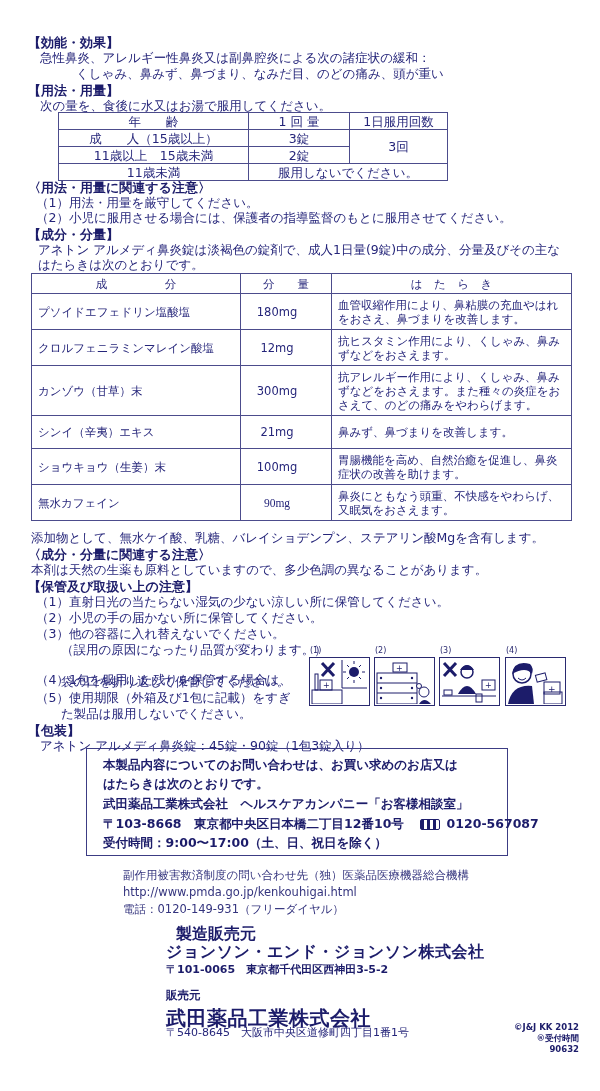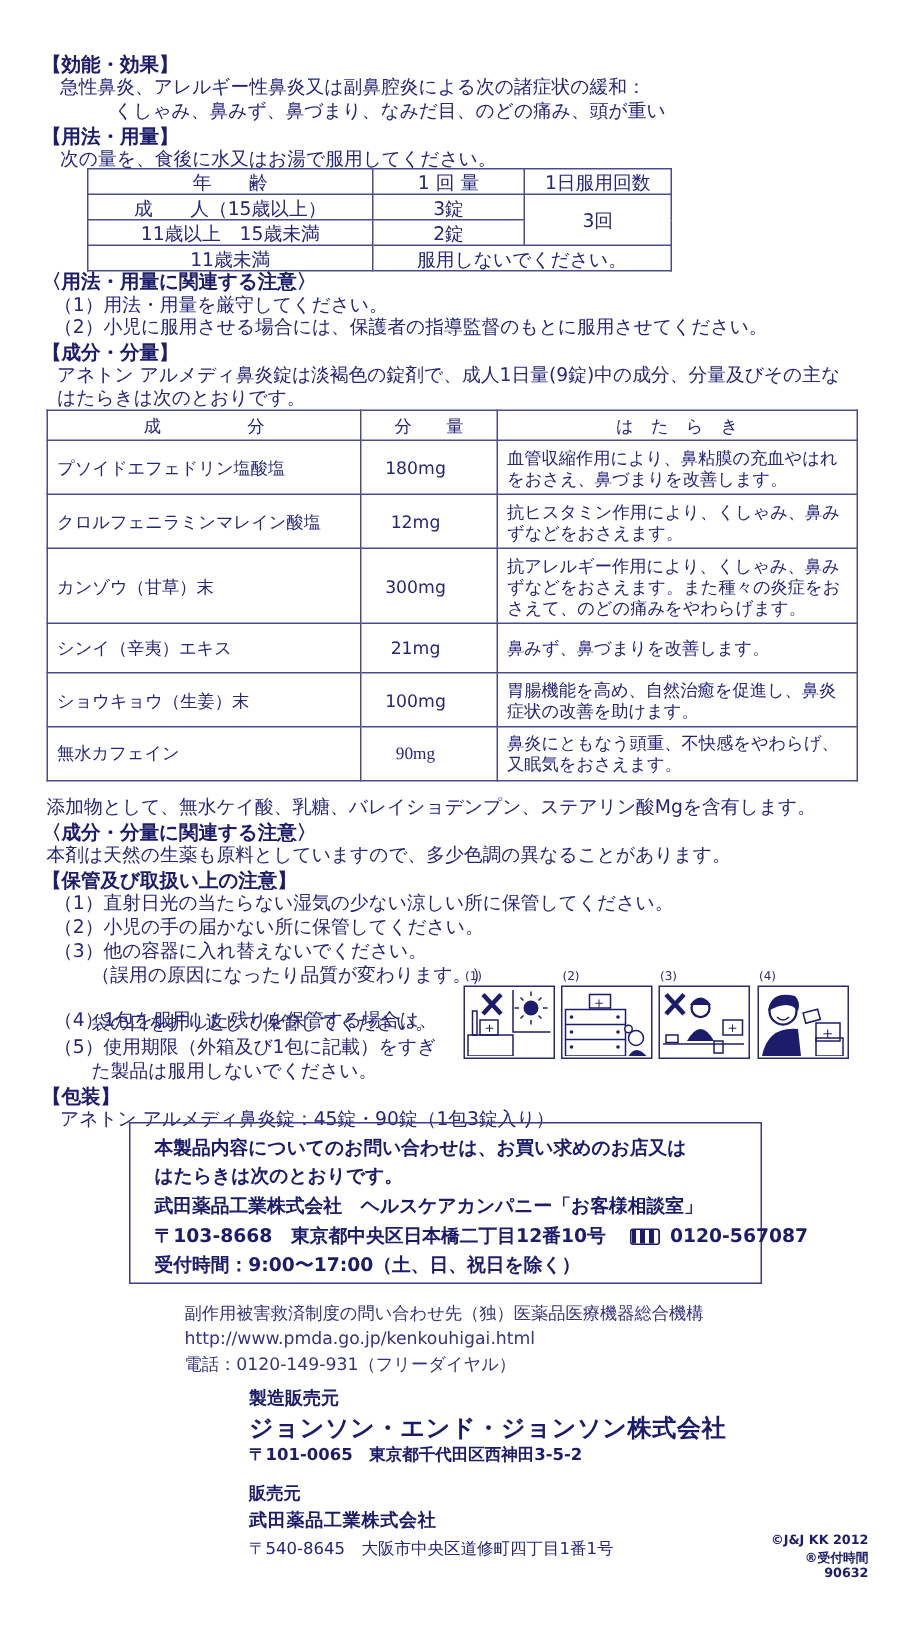--- a/index.html
+++ b/index.html
@@ -214,23 +214,23 @@
     <span style="display:inline-block;width:18px;height:9px;border:1.5px solid #1c1c6a;border-radius:2px;margin:0 2px 0 12px;vertical-align:middle;background:repeating-linear-gradient(90deg,#1c1c6a 0 3px,#fff 3px 6px);"></span>
     <span>0120-567087</span>
   </div>
   <div class="line" style="top:86px;">受付時間：9:00〜17:00（土、日、祝日を除く）</div>
 </div>
 
 <div class="abs foot" style="left:123px;top:868px;">副作用被害救済制度の問い合わせ先（独）医薬品医療機器総合機構</div>
 <div class="abs foot" style="left:123px;top:885px;">http://www.pmda.go.jp/kenkouhigai.html</div>
 <div class="abs foot" style="left:123px;top:902px;">電話：0120-149-931（フリーダイヤル）</div>
 
-<div class="abs b" style="left:166px;top:924px;font-size:12px;">製造販売元</div>
+<div class="abs b" style="left:176px;top:924px;font-size:16px;">製造販売元</div>
 <div class="abs b" style="left:166px;top:942px;font-size:16px;letter-spacing:0.5px;">ジョンソン・エンド・ジョンソン株式会社</div>
 <div class="abs b" style="left:166px;top:962px;font-size:11px;">〒101-0065　東京都千代田区西神田3-5-2</div>
 
 <div class="abs b" style="left:166px;top:988px;font-size:11.5px;">販売元</div>
-<div class="abs b" style="left:166px;top:1005px;font-size:12px;letter-spacing:0.5px;">武田薬品工業株式会社</div>
+<div class="abs b" style="left:166px;top:1005px;font-size:20px;letter-spacing:0.5px;">武田薬品工業株式会社</div>
 <div class="abs" style="left:166px;top:1025px;font-size:11px;color:#25257a;">〒540-8645　大阪市中央区道修町四丁目1番1号</div>
 
 <div class="abs b" style="right:21px;top:1022px;font-size:8.5px;text-align:right;">©J&amp;J KK 2012</div>
 <div class="abs b" style="right:21px;top:1033px;font-size:8.5px;text-align:right;">®受付時間</div>
 <div class="abs b" style="right:21px;top:1044px;font-size:8.5px;text-align:right;">90632</div>
 
 </body></html>

